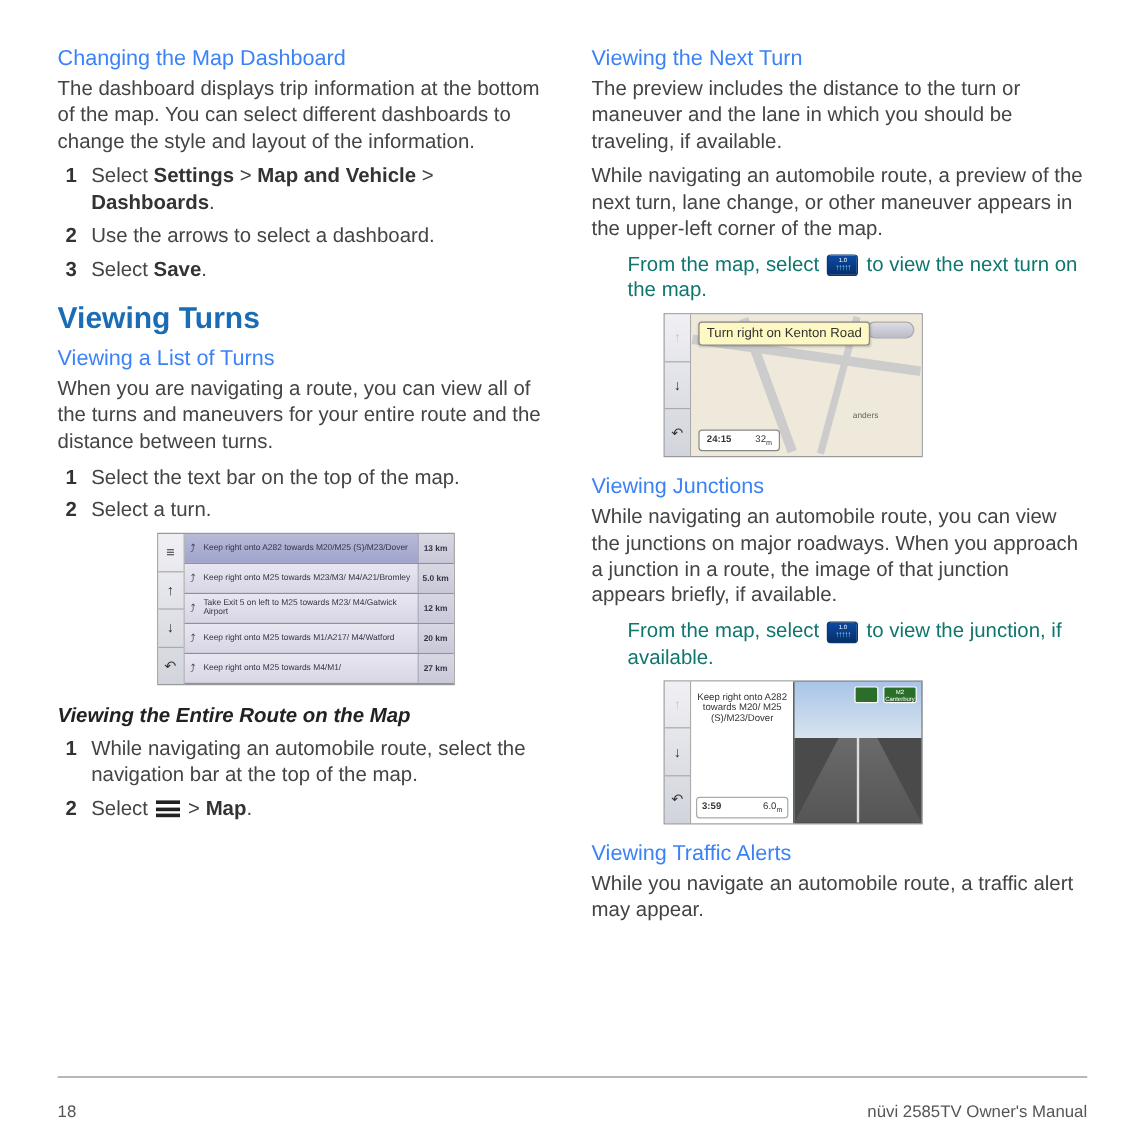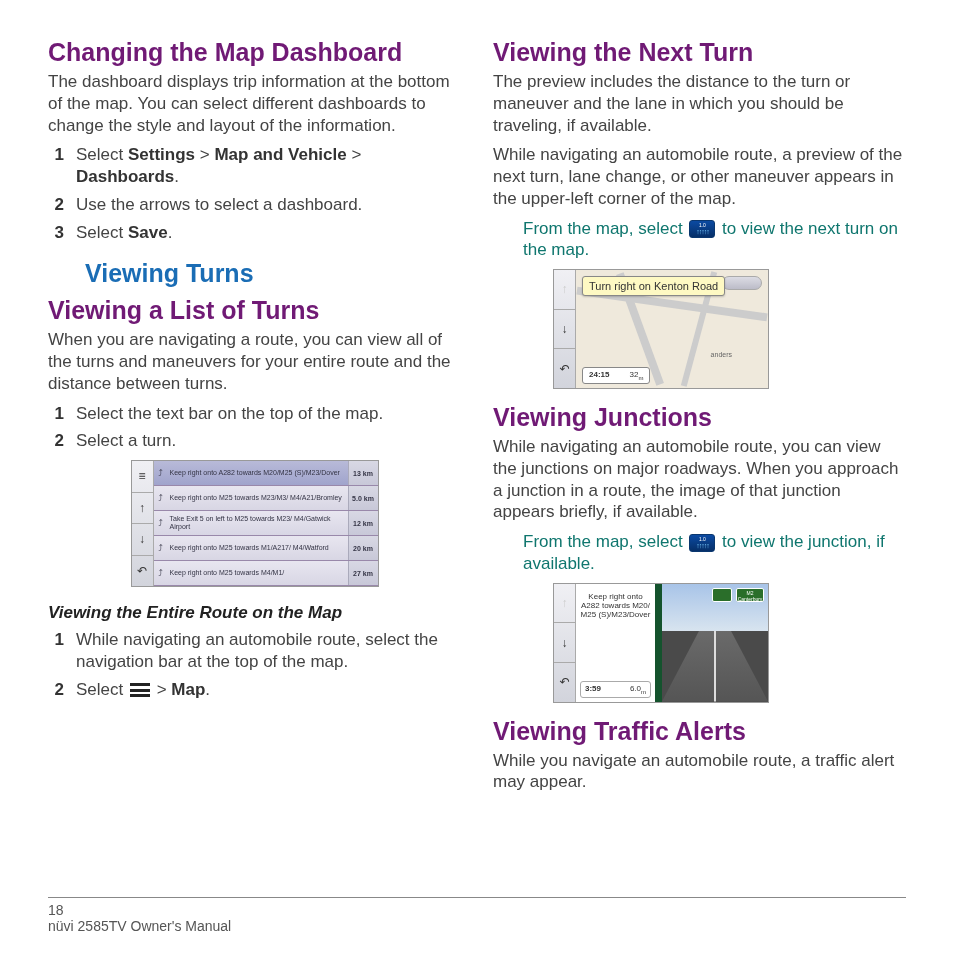--- a/index.html
+++ b/index.html
@@ -20,26 +20,25 @@
   .col {
     flex: 1;
     min-width: 0;
   }
   h2.section-title {
     color: #1a6db5;
     font-size: 25px;
     font-weight: bold;
     margin-top: 16px;
     margin-bottom: 8px;
-    margin-left: 37px;
   }
   h3.subheading {
-    color: #701a75;
-    font-size: 25px;
-    font-weight: bold;
+    color: #3b82f6;
+    font-size: 18px;
+    font-weight: normal;
     margin-top: 2px;
     margin-bottom: 4px;
   }
   h4.subsubheading {
     color: #222;
     font-size: 17px;
     font-style: italic;
     font-weight: bold;
     margin-top: 16px;
     margin-bottom: 6px;
@@ -171,26 +170,25 @@
     position:absolute;bottom:4px;left:6px;
     background:#fff;border:1px solid #888;border-radius:3px;
     padding:2px 6px;font-size:8px;
     display:flex;gap:20px;
   }
   .footer {
     position: absolute;
     bottom: 20px;
     left: 48px; right: 48px;
     border-top: 1px solid #888;
-    padding-top: 4px;
+    padding-top: 20px;
     display: flex;
     justify-content: space-between;
     font-size: 14px;
     color: #555;
-    flex-direction: column;
   }
   .sign {
     position:absolute;top:4px;right:4px;
     width:28px;height:14px;background:#2a6e2a;
     border:1px solid #fff;border-radius:2px;
     font-size:5px;color:#fff;text-align:center;line-height:6px;padding-top:1px;
   }
   .sign2 {
     position:absolute;top:4px;right:36px;width:20px;height:14px;
     background:#2a6e2a;border:1px solid #fff;border-radius:2px;
@@ -335,21 +333,21 @@
     <p class="indented">
       <span>From the map, select </span><span class="icon-inline"></span><span> to view the junction, if available.</span>
     </p>
 
     <div class="mock mock3" style="height:120px;margin-left:60px;">
       <div class="mock-side">
         <div class="btn" style="color:#ccc">↑</div>
         <div class="btn">↓</div>
         <div class="btn">↶</div>
       </div>
-      <div class="mock-main" style="flex:0 0 86px;background:#fff;position:relative;border-right:7px solid #14532d;">
+      <div class="mock-main" style="flex:0 0 86px;background:#fff;position:relative;border-right:1px solid #14532d;">
         <div style="position:absolute;top:8px;left:4px;right:4px;font-size:8px;text-align:center;line-height:1.15;">Keep right onto A282 towards M20/ M25 (S)/M23/Dover</div>
         <div style="position:absolute;bottom:4px;left:4px;right:4px;border:1px solid #aaa;border-radius:3px;padding:2px 4px;font-size:8px;display:flex;justify-content:space-between;">
           <b>3:59</b>
           <span><span>6.0</span><sub style="font-size:6px;">m</sub></span>
         </div>
       </div>
       <div class="map-area" style="background:#4a4a4a;">
         <div class="sky"></div>
         <div class="road3d"></div>
         <div class="sign2"></div>

